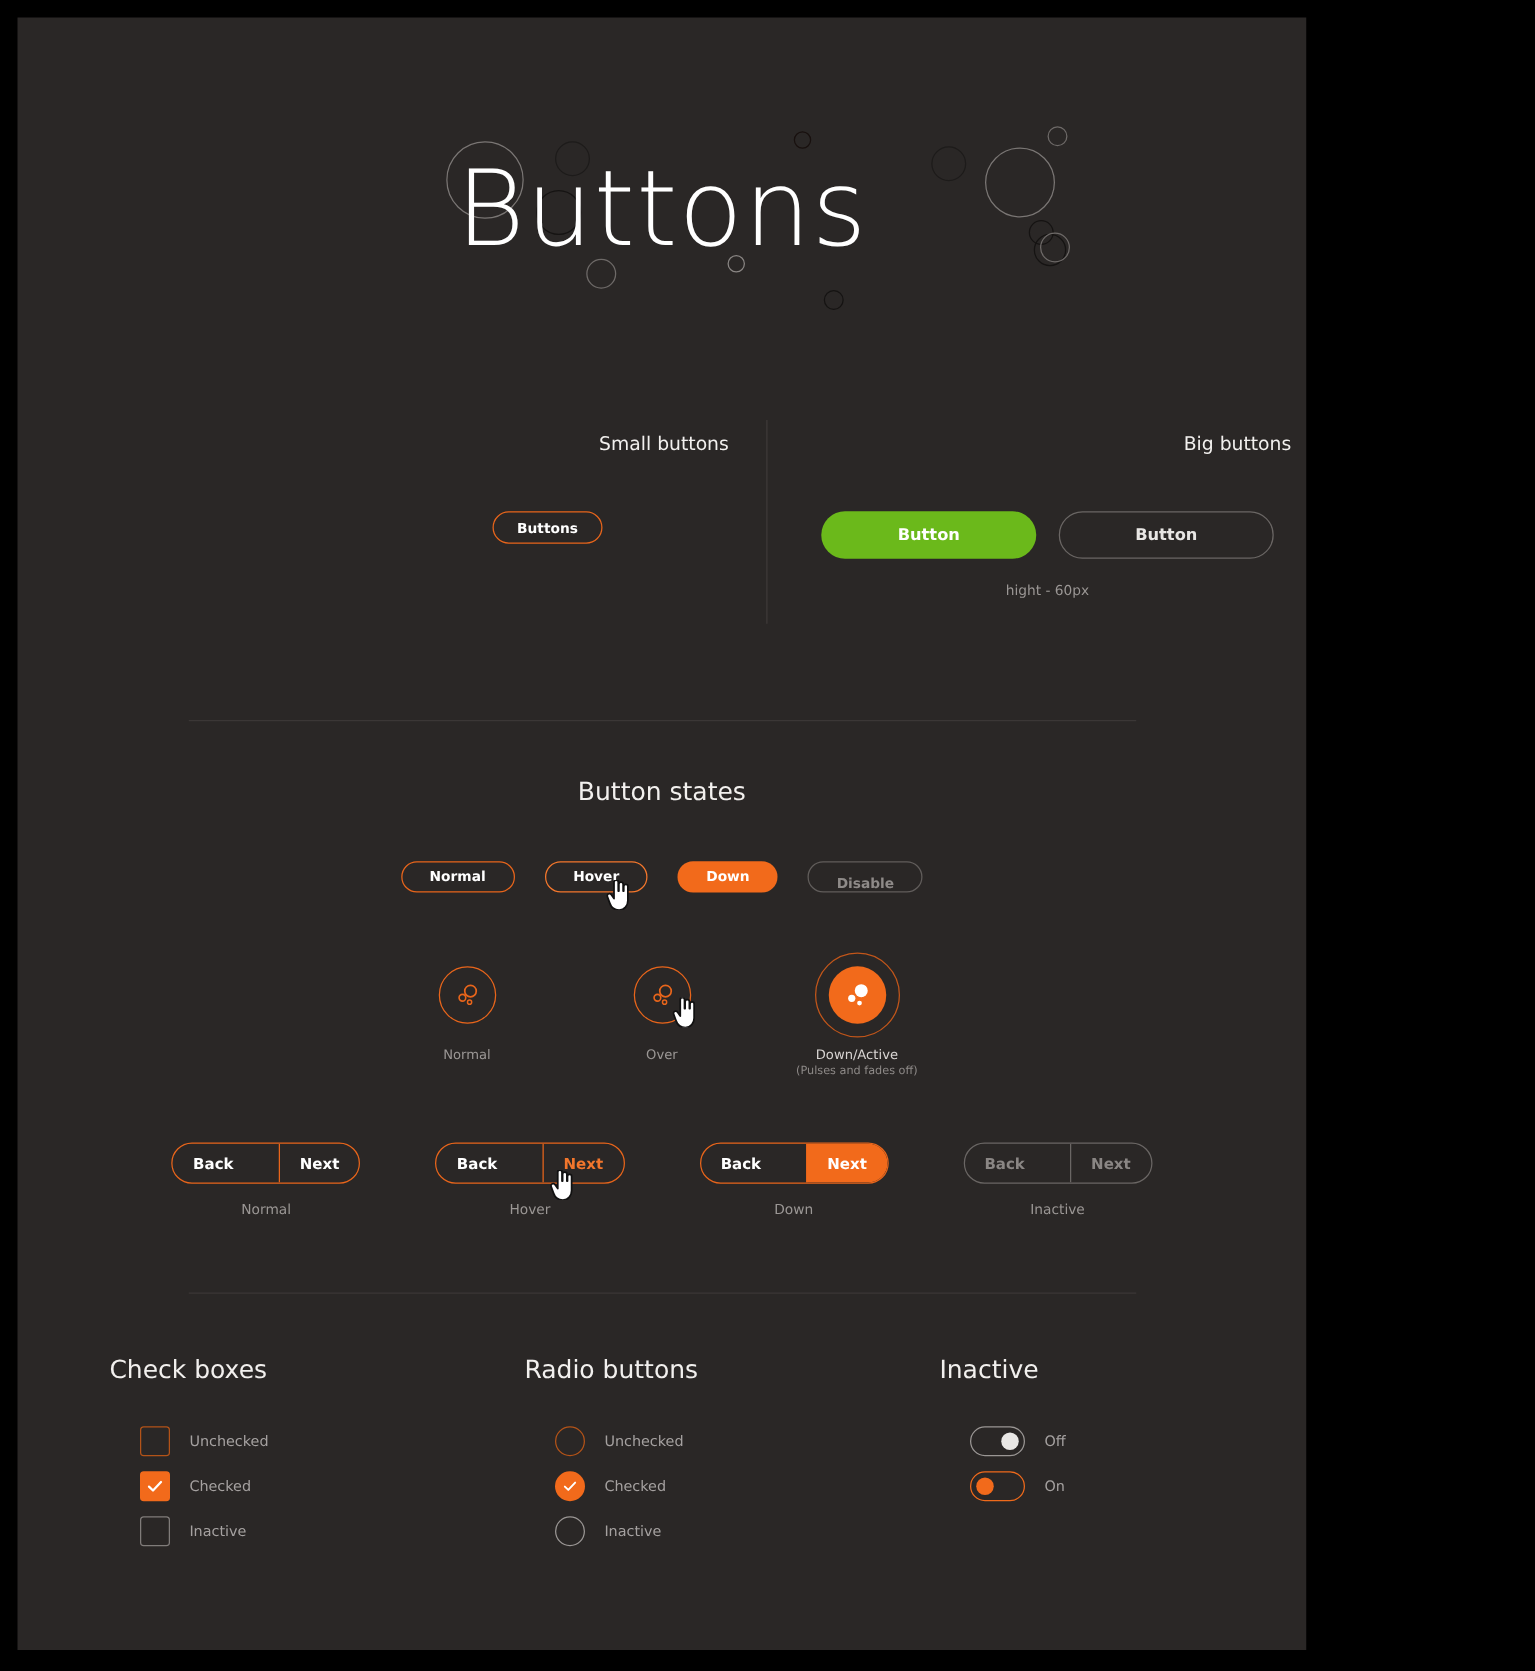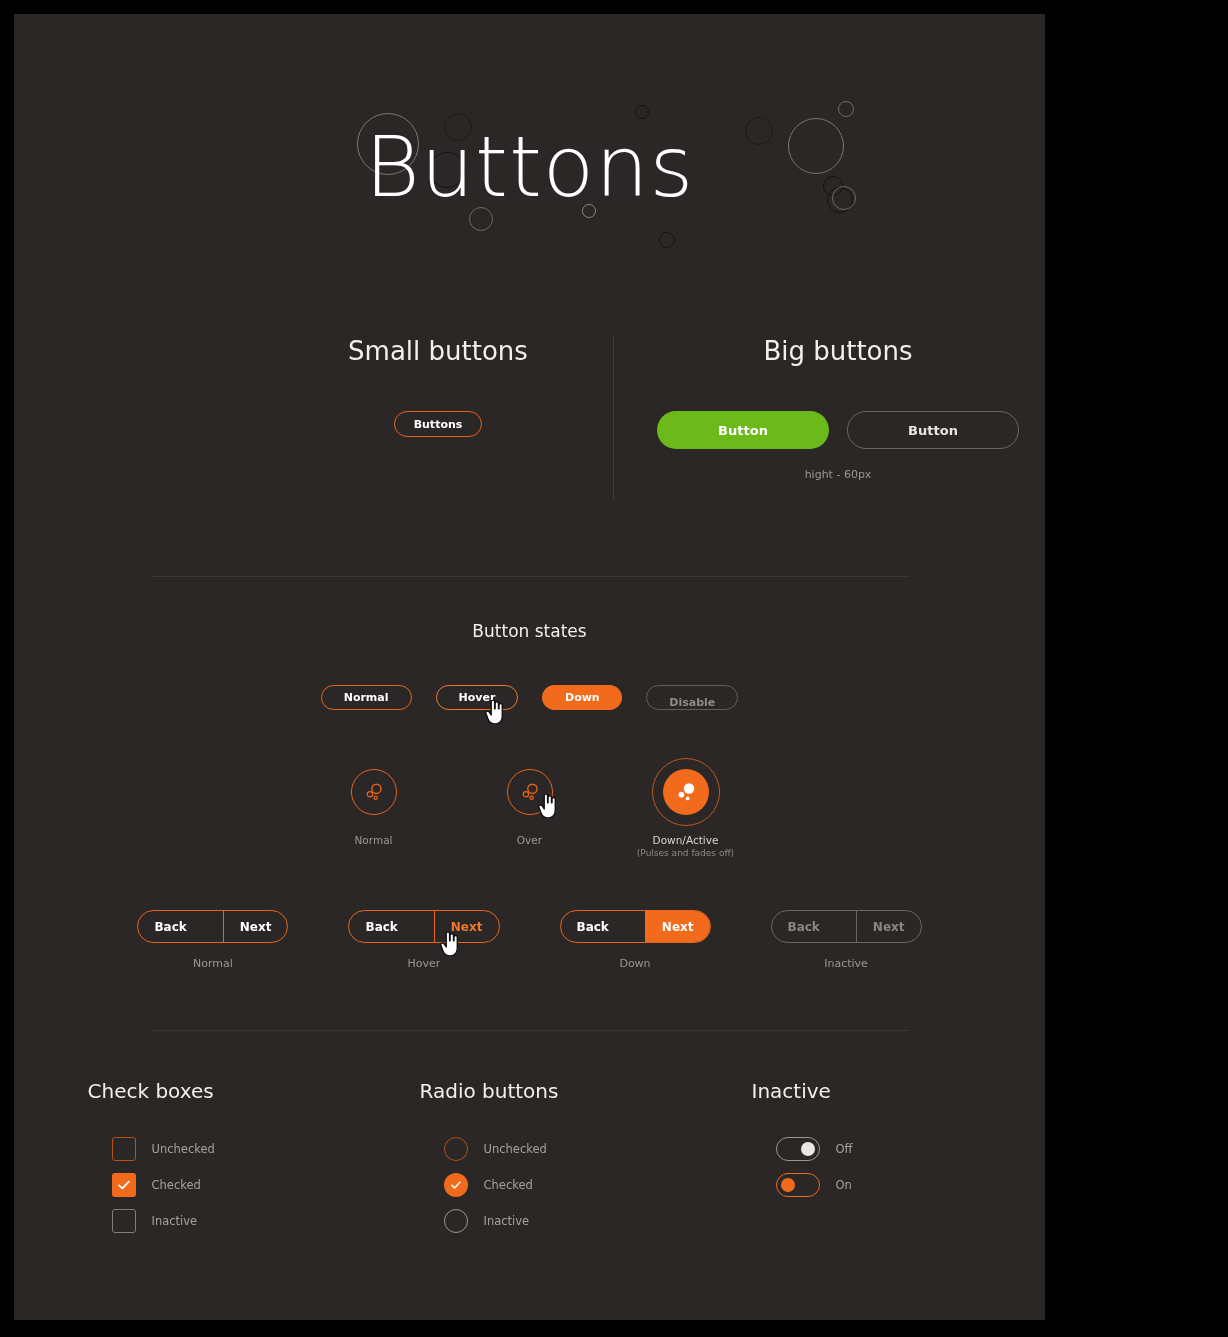--- a/index.html
+++ b/index.html
@@ -55,25 +55,26 @@
   }
   .vdivider {
     position: absolute;
     left: 599px;
     top: 0px;
     width: 1px;
     height: 163px;
     background: #3e3a39;
   }
   .col-title {
-    font-size: 26px;
+    font-size: 15px;
     font-weight: 400;
     color: #f2f0ee;
     font-family: "DejaVu Sans", sans-serif;
-    text-align: center;
+    text-align: right;
+    margin-top: 10px;
   }
   .col-small { position: absolute; left: 279px; top: 0; width: 290px; }
   .col-big   { position: absolute; left: 629px; top: 0; width: 390px; }
 
   .btn-row { display: flex; justify-content: center; gap: 18px; margin-top: 45px; }
 
   .pill {
     display: inline-flex;
     align-items: center;
     justify-content: center;
@@ -115,21 +116,21 @@
     width: 758px;
     height: 1px;
     background: #3b3736;
     margin: 0 auto;
   }
 
   
   .states { position: relative; padding-top: 44px; }
   .section-title {
     text-align: center;
-    font-size: 17px;
+    font-size: 20px;
     color: #f2f0ee;
     font-weight: 400;
     font-family: "DejaVu Sans", sans-serif;
   }
 
   .state-row {
     display: flex;
     justify-content: center;
     align-items: center;
     gap: 24px;

